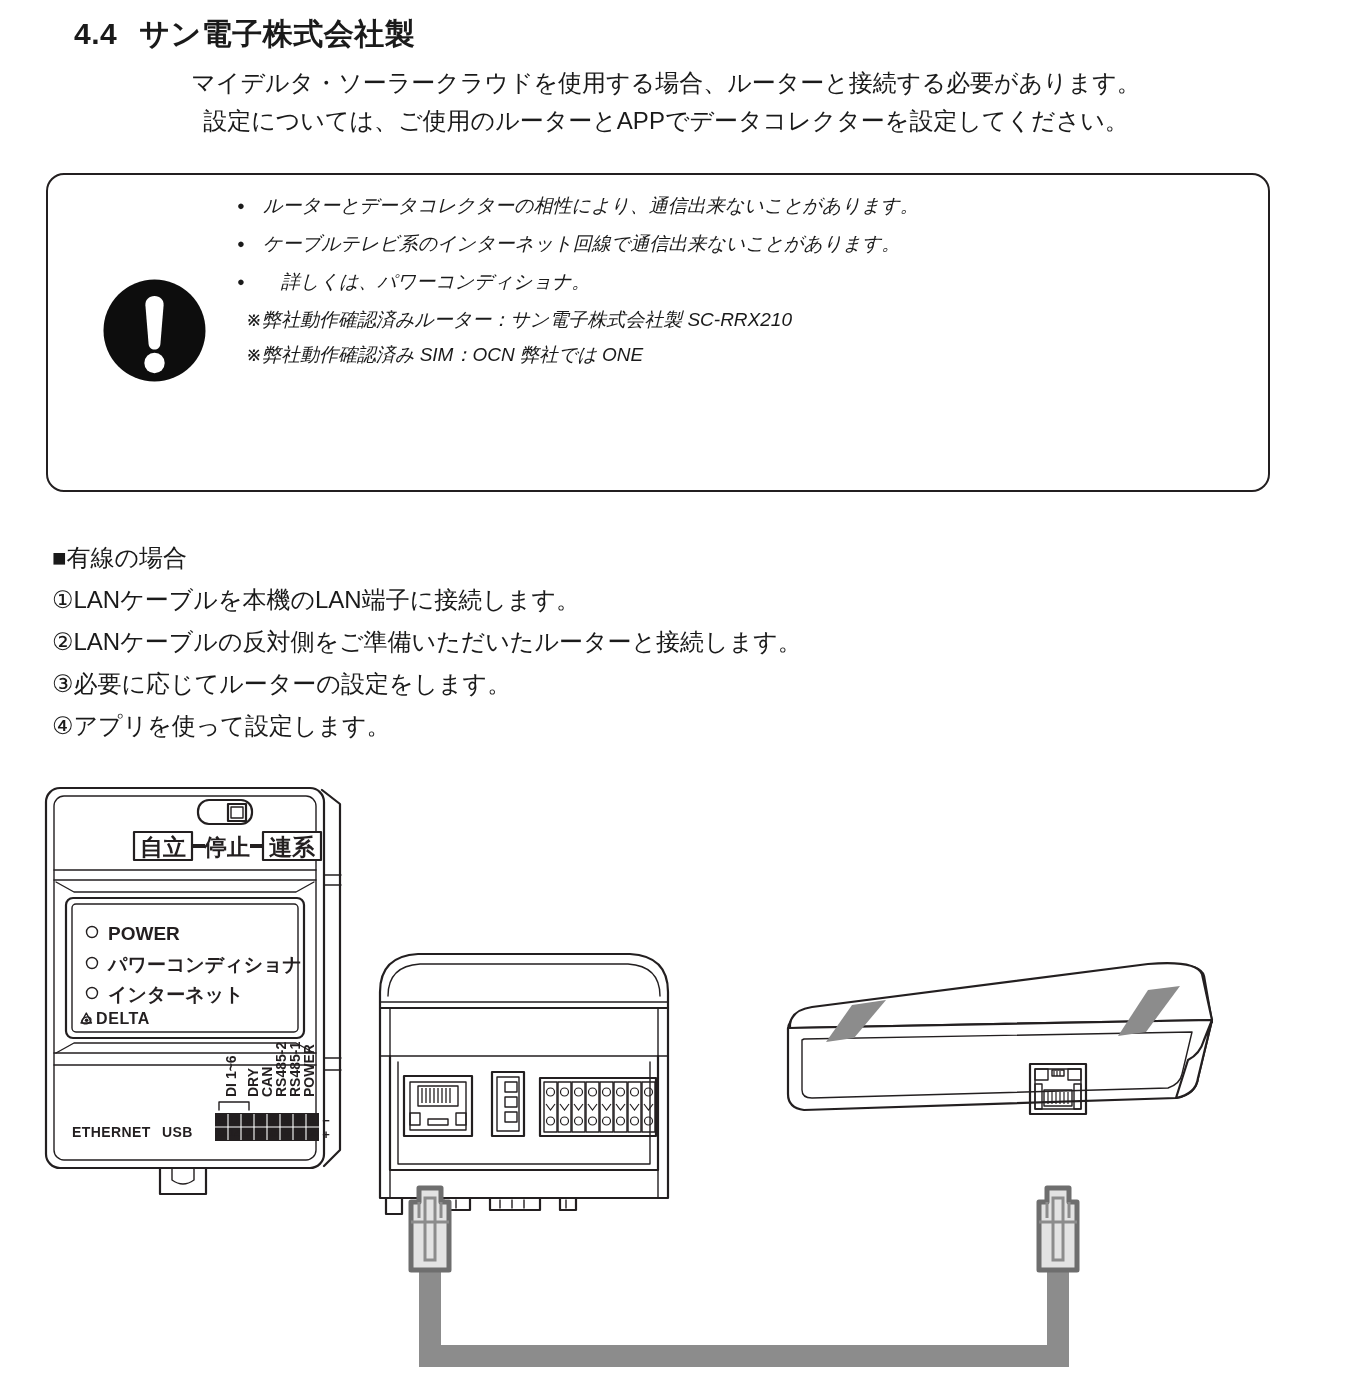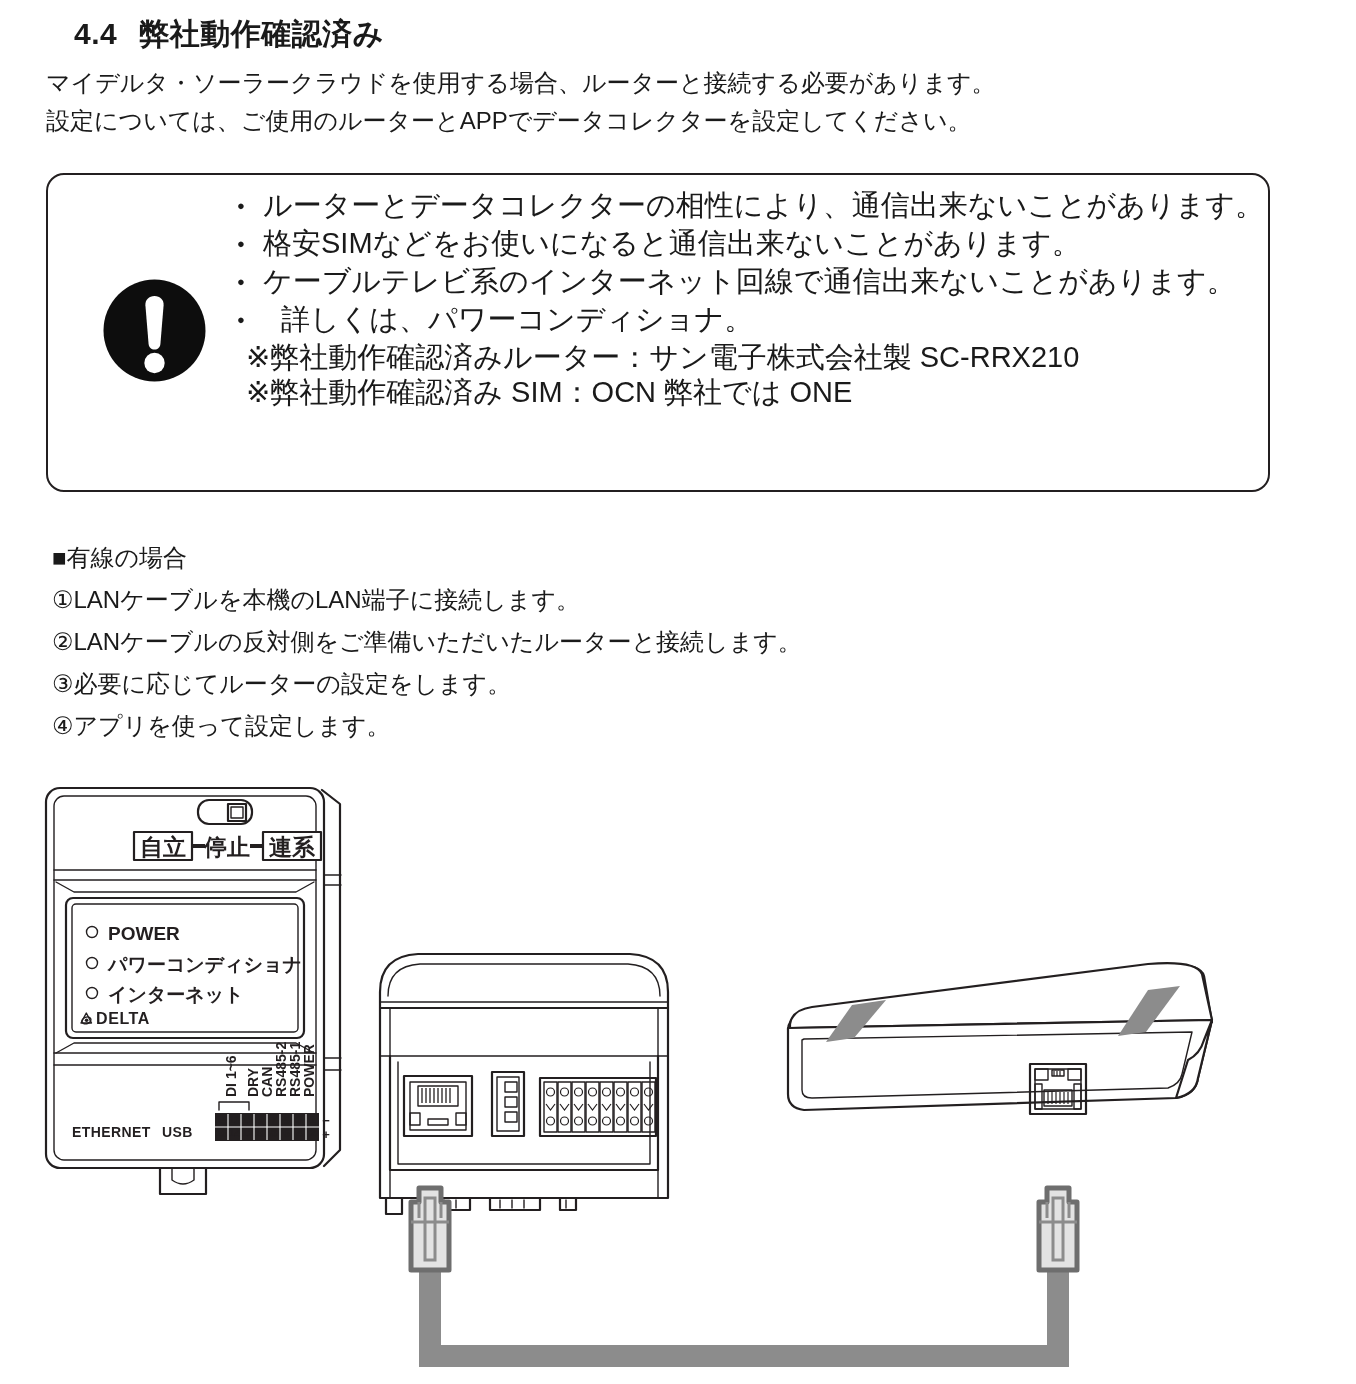--- a/index.html
+++ b/index.html
@@ -31,21 +31,21 @@
 
   
   .intro {
     position: absolute;
     left: 46px;
     top: 64px;
     width: 1240px;
     font-size: 24px;
     line-height: 38px;
   }
-  .intro div { white-space: nowrap; }
+  .intro div { white-space: nowrap; text-align: center; }
 
   
   .warn-box {
     position: absolute;
     left: 46px;
     top: 173px;
     width: 1224px;
     height: 319px;
     border: 2px solid #231f20;
     border-radius: 18px;
@@ -58,22 +58,23 @@
     width: 103px;
     height: 103px;
   }
   .warn-icon svg { display: block; }
 
   .warn-body {
     position: absolute;
     left: 237px;
     top: 188px;
     width: 1010px;
-    font-size: 29px;
+    font-size: 19px;
     line-height: 35px;
+    font-style: italic;
   }
   .warn-li {
     position: relative;
     padding-left: 26px;
     margin-bottom: 3px;
     white-space: nowrap;
   }
   .warn-li::before {
     content: "\25CF";
     position: absolute;
@@ -104,44 +105,41 @@
     top: 770px;
     width: 1260px;
     height: 614px;
   }
   .diagram svg { display: block; }
 </style>
 </head>
 <body>
 
 <div class="page-heading">
-  <span class="num">4.4</span><span>弊社動作確認済み</span>
+  <span class="num">4.4</span><span>サン電子株式会社製</span>
 </div>
 
 <div class="intro">
   <div>マイデルタ・ソーラークラウドを使用する場合、ルーターと接続する必要があります。</div>
   <div>設定については、ご使用のルーターとAPPでデータコレクターを設定してください。</div>
 </div>
 
 <div class="warn-box"></div>
 
 <div class="warn-icon">
   <svg width="103" height="103" viewBox="0 0 103 103" aria-hidden="true">
     <circle cx="51.5" cy="51.5" r="51" fill="#0d0d0d"></circle>
     <path d="M51.5 17 C57 17 61 21 60.6 26.3 L57.4 65 C57.1 68.4 54.7 70.6 51.5 70.6 C48.3 70.6 45.9 68.4 45.6 65 L42.4 26.3 C42 21 46 17 51.5 17 Z" fill="#ffffff"></path>
     <circle cx="51.5" cy="84" r="10.2" fill="#ffffff"></circle>
   </svg>
 </div>
 
 <div class="warn-body">
   <div class="warn-li">
     <span>ルーターとデータコレクターの相性により、通信出来ないことがあります。</span>
-  </div>
-  <div class="warn-li">
-    <span>格安SIMなどをお使いになると通信出来ないことがあります。</span>
   </div>
   <div class="warn-li">
     <span>ケーブルテレビ系のインターネット回線で通信出来ないことがあります。</span>
   </div>
   <div class="warn-li">
     <span class="cont ind">詳しくは、パワーコンディショナ。</span>
   </div>
   <div class="warn-note">※弊社動作確認済みルーター：サン電子株式会社製 SC-RRX210</div>
   <div class="warn-note">※弊社動作確認済み SIM：OCN 弊社では ONE</div>
 </div>

